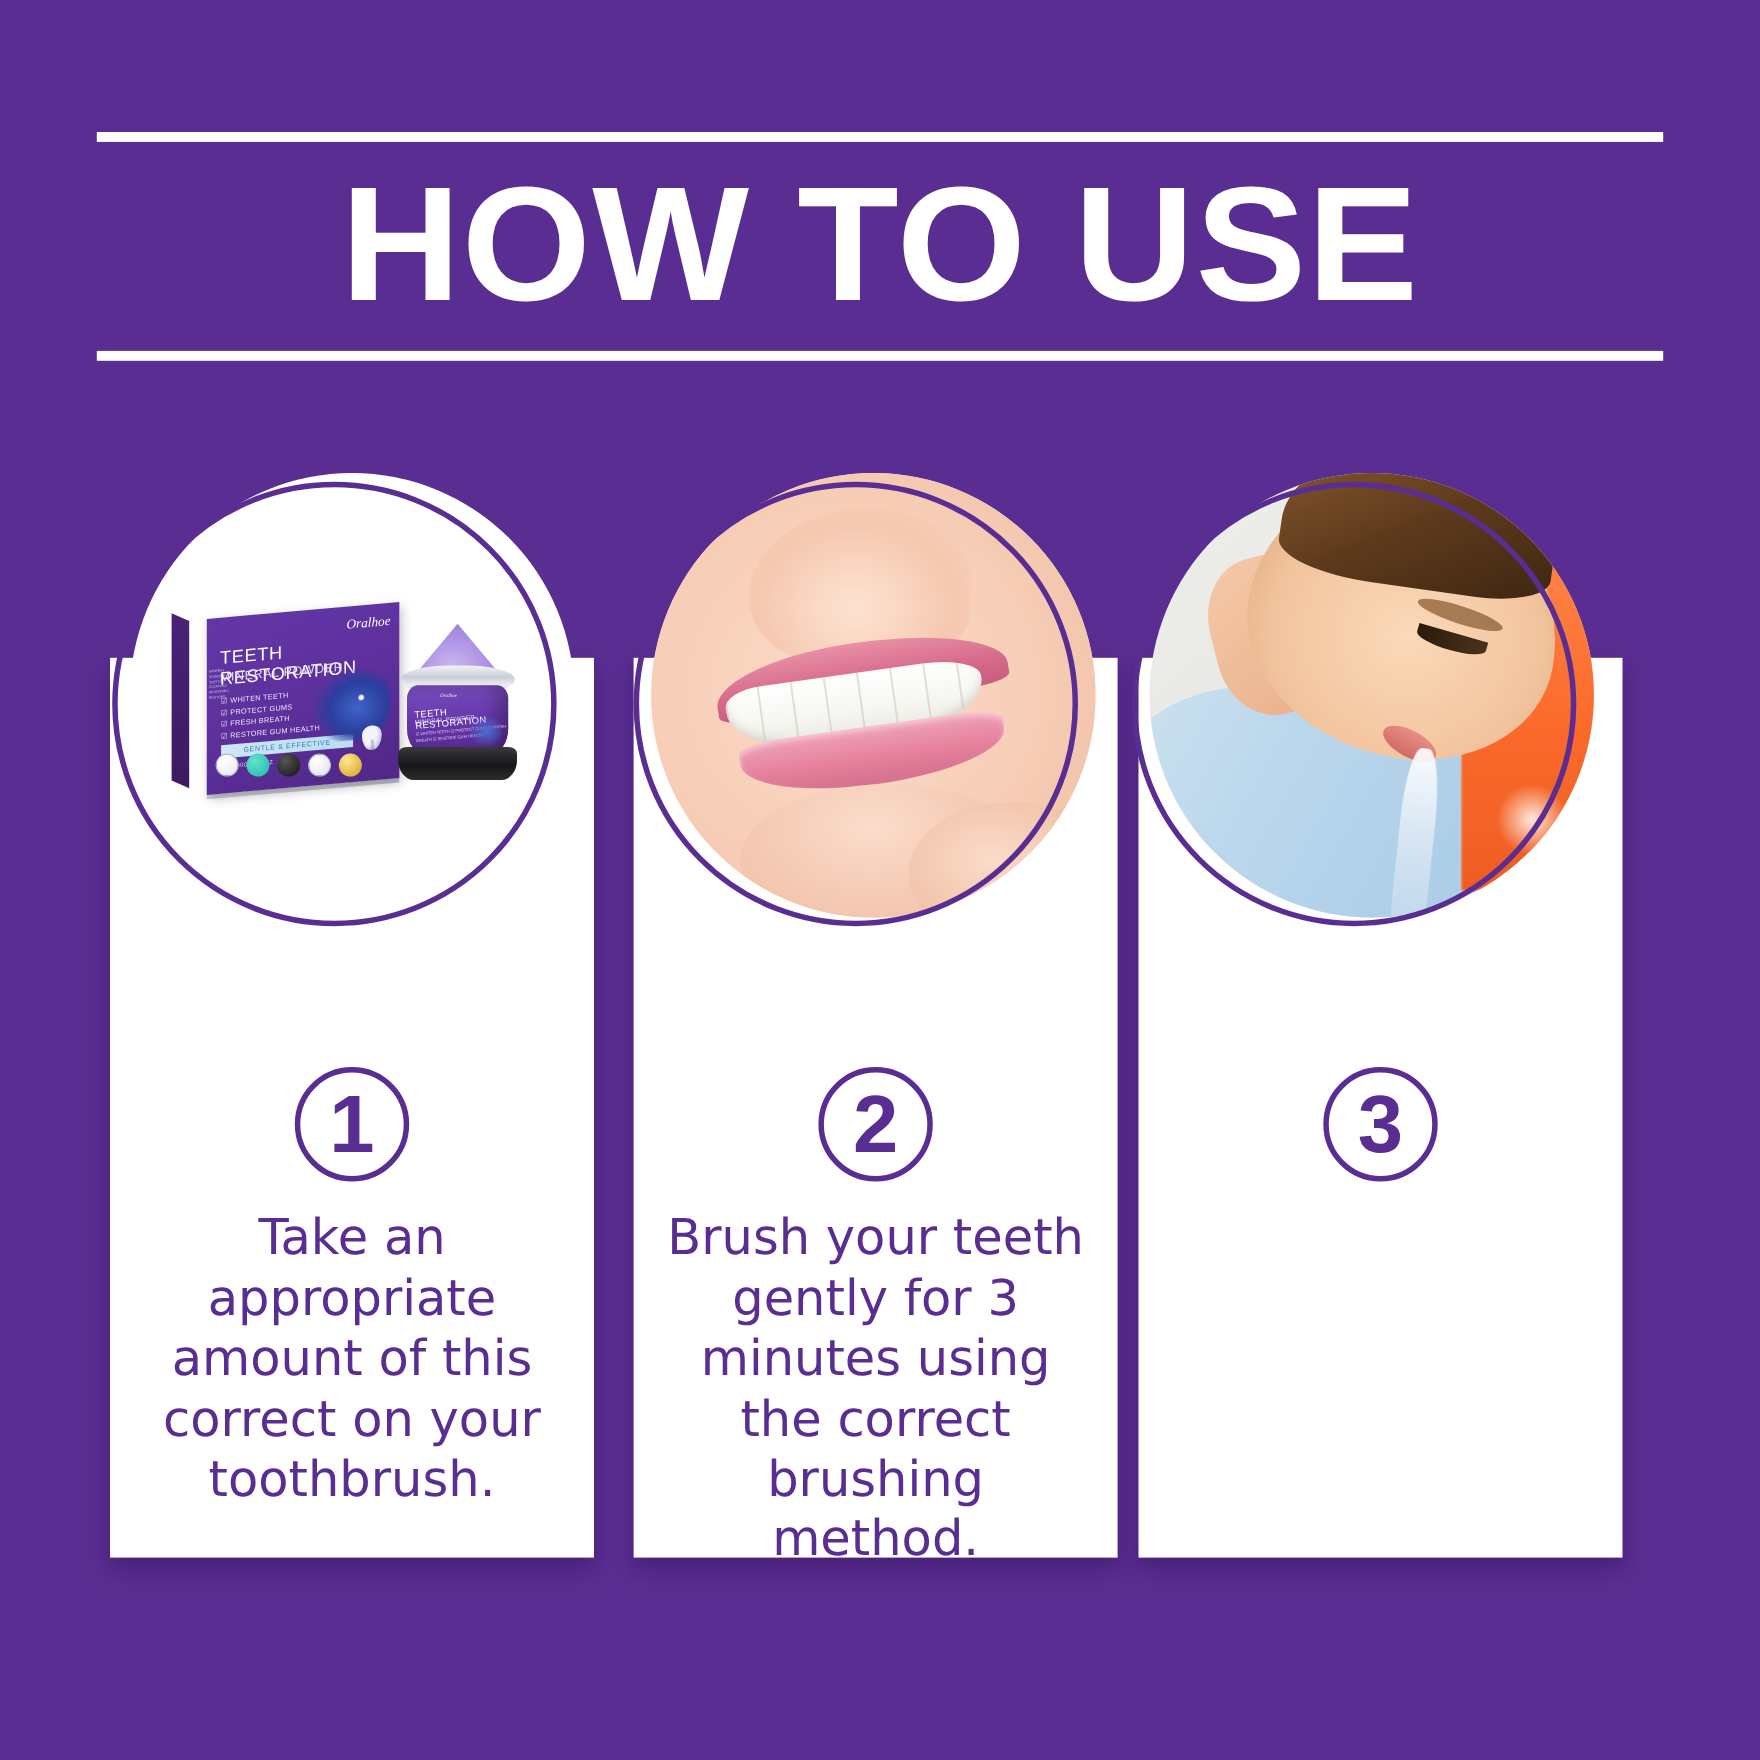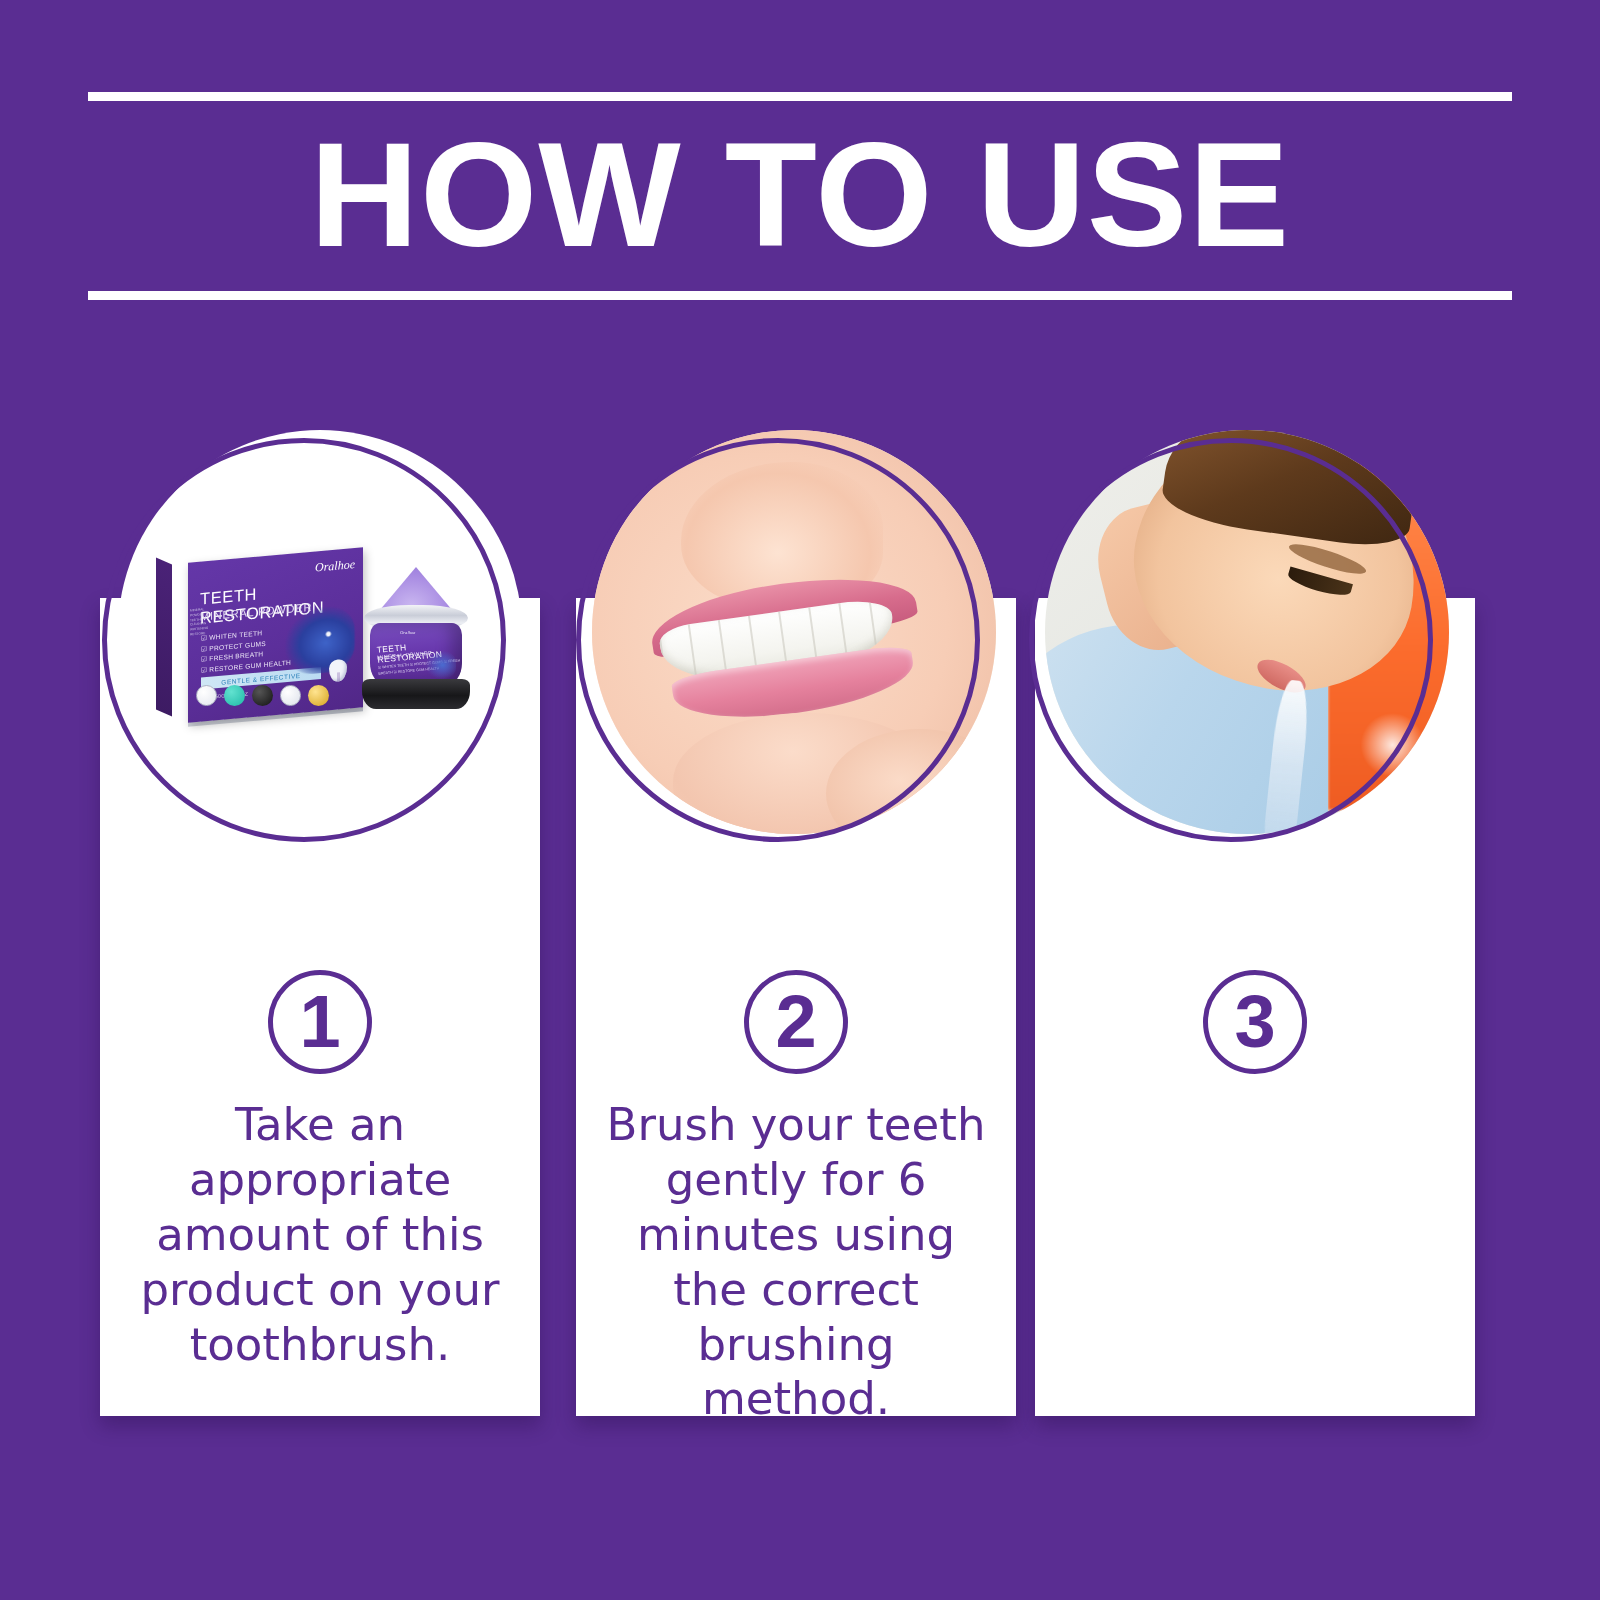--- a/index.html
+++ b/index.html
@@ -13,21 +13,21 @@
   body {
     background: #5A2D92;
     font-family: "Liberation Sans", sans-serif;
     position: relative;
   }
 
   
   .header {
     position: absolute;
     left: 88px;
-    top: 92px;
+    top: 120px;
     width: 1424px;
   }
   .rule {
     height: 9px;
     background: #FFFFFF;
     width: 100%;
   }
   .title {
     font-size: 148px;
     line-height: 1.0;
@@ -389,21 +389,21 @@
 <div class="header">
   <div class="rule"></div>
   <div class="title">HOW TO USE</div>
   <div class="rule"></div>
 </div>
 
 <div class="cards">
 
   <div class="card c1">
     <div class="badge">1</div>
-    <div class="caption">Take an appropriate amount of this product on your toothbrush.</div>
+    <div class="caption">Take an appropriate amount of this correct on your toothbrush.</div>
   </div>
 
   <div class="circle-wrap w1">
     <div class="photo p1">
       <div class="prod">
 
         <div class="box-side"></div>
         <div class="box-foot"></div>
 
         <div class="box">
@@ -447,21 +447,21 @@
           <div class="jar-cap"></div>
         </div>
 
       </div>
     </div>
     <div class="ring"></div>
   </div>
 
   <div class="card c2">
     <div class="badge">2</div>
-    <div class="caption">Brush your teeth gently for 6 minutes using the correct brushing method.</div>
+    <div class="caption">Brush your teeth gently for 3 minutes using the correct brushing method.</div>
   </div>
 
   <div class="circle-wrap w2">
     <div class="photo p2">
       <div class="face2"></div>
       <div class="nose2"></div>
       <div class="upperlip"></div>
       <div class="teeth2"></div>
       <div class="lowerlip"></div>
       <div class="chin2"></div>

